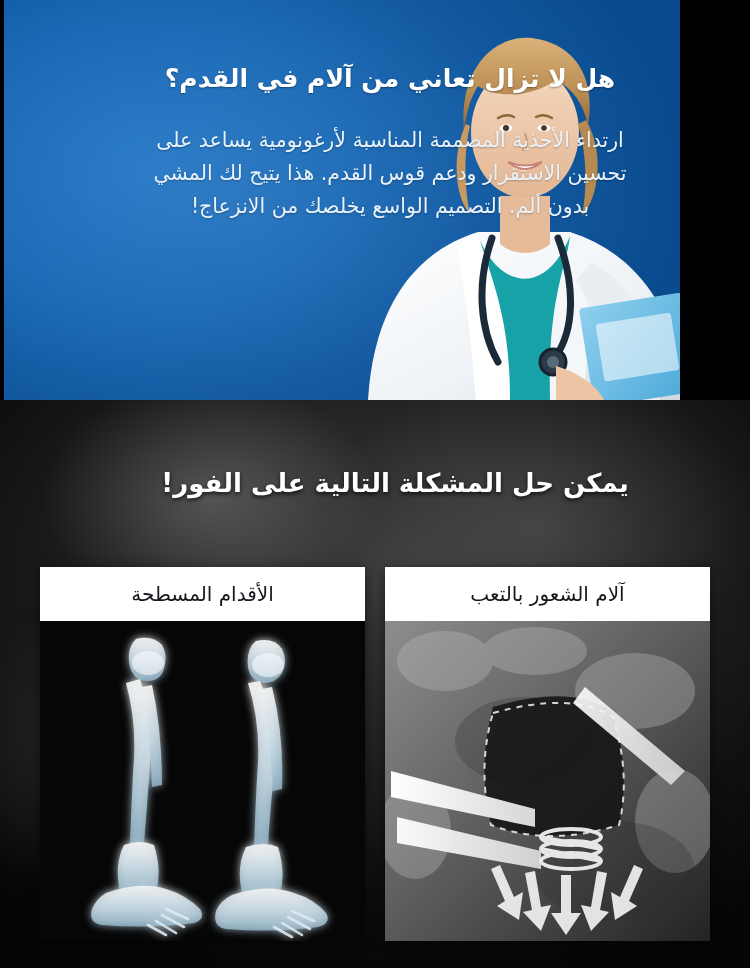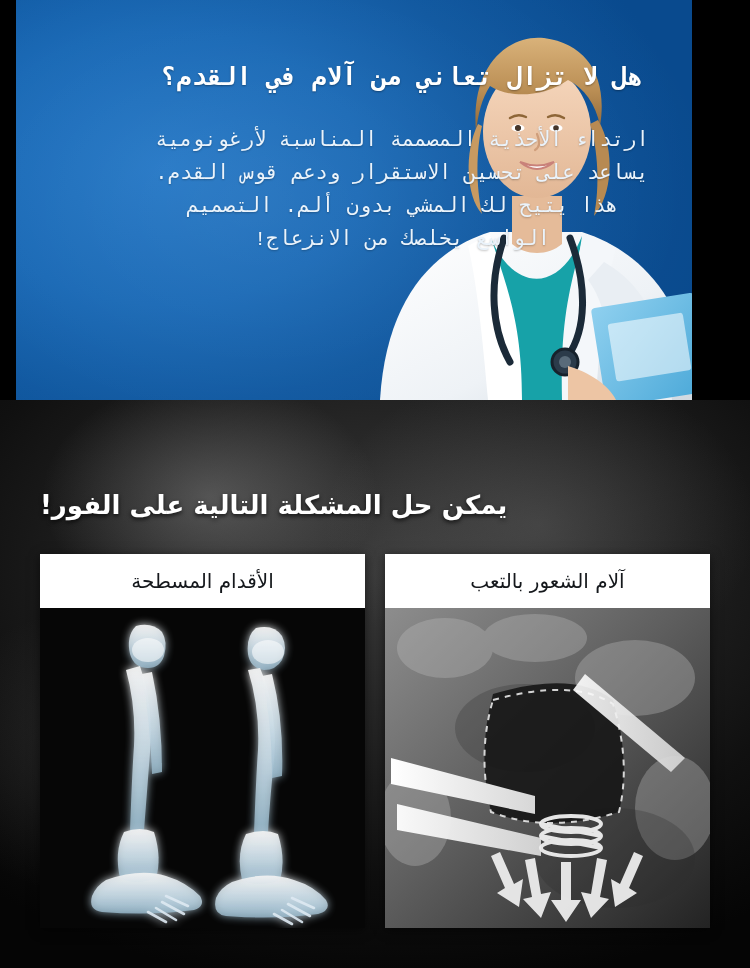--- a/index.html
+++ b/index.html
@@ -14,28 +14,27 @@
     position: relative;
     width: 750px;
     height: 968px;
     overflow: hidden;
     background: #000;
   }
 
   
   .top-panel {
     position: absolute;
-    left: 16px;
+    left: 4px;
     top: 0;
     width: 676px;
     height: 400px;
     background:
       radial-gradient(ellipse 520px 360px at 22% 42%, #1f74c4 0%, #1566b4 38%, #0d569f 66%, #094a8e 100%);
     overflow: hidden;
-    font-family: Liberation Mono, monospace;
   }
   .top-panel::after {
     
     content: "";
     position: absolute;
     inset: 0;
     background: radial-gradient(ellipse 760px 520px at 35% 50%, rgba(255,255,255,0.08) 0%, rgba(0,0,0,0) 62%);
     pointer-events: none;
   }
 
@@ -94,35 +93,35 @@
     background:
       radial-gradient(ellipse 240px 170px at 28% 17%, rgba(190,190,190,0.30) 0%, rgba(0,0,0,0) 70%),
       radial-gradient(ellipse 300px 220px at 72% 22%, rgba(160,160,160,0.22) 0%, rgba(0,0,0,0) 72%),
       radial-gradient(ellipse 200px 200px at 10% 62%, rgba(120,120,120,0.18) 0%, rgba(0,0,0,0) 70%);
     pointer-events: none;
   }
   .bottom-headline {
     position: absolute;
     left: 0;
     right: 0;
-    top: 90px;
-    text-align: left;
+    top: 68px;
+    text-align: center;
     color: #ffffff;
     font-size: 26px;
     font-weight: bold;
     direction: rtl;
     text-shadow: 0 2px 4px rgba(0,0,0,0.75);
     z-index: 5;
     padding-left: 40px;
   }
 
   .cards {
     position: absolute;
     left: 40px;
-    top: 154px;
+    top: 167px;
     width: 670px;
     display: flex;
     flex-direction: row-reverse;
     justify-content: space-between;
     z-index: 5;
   }
   .card {
     width: 325px;
     background: #ffffff;
     box-shadow: 0 2px 10px rgba(0,0,0,0.55);

